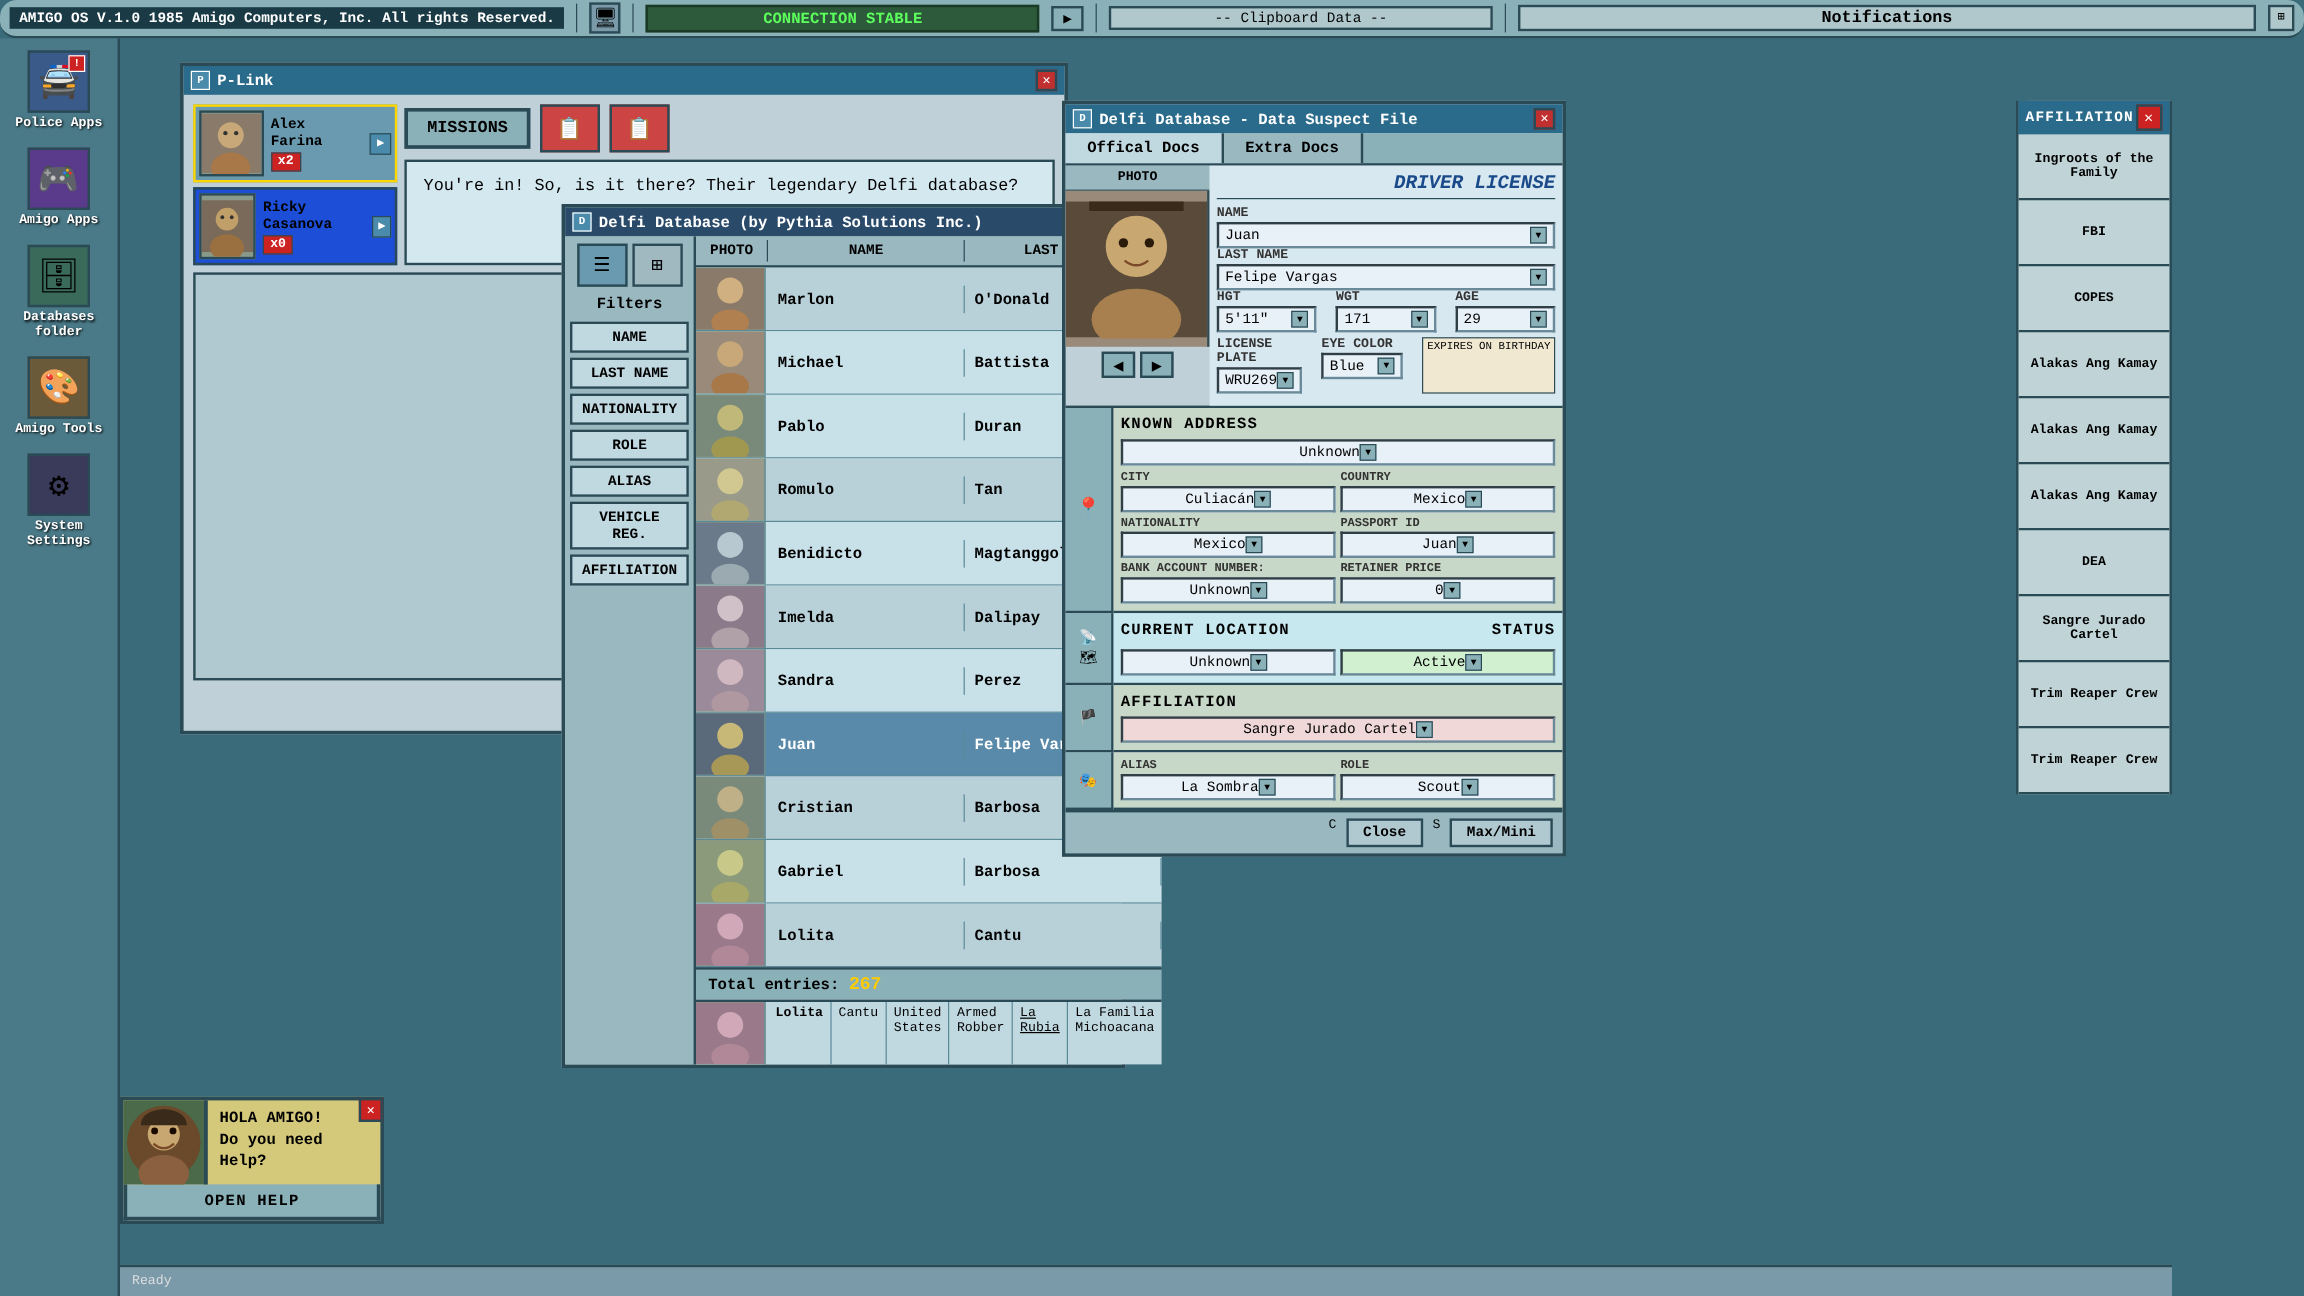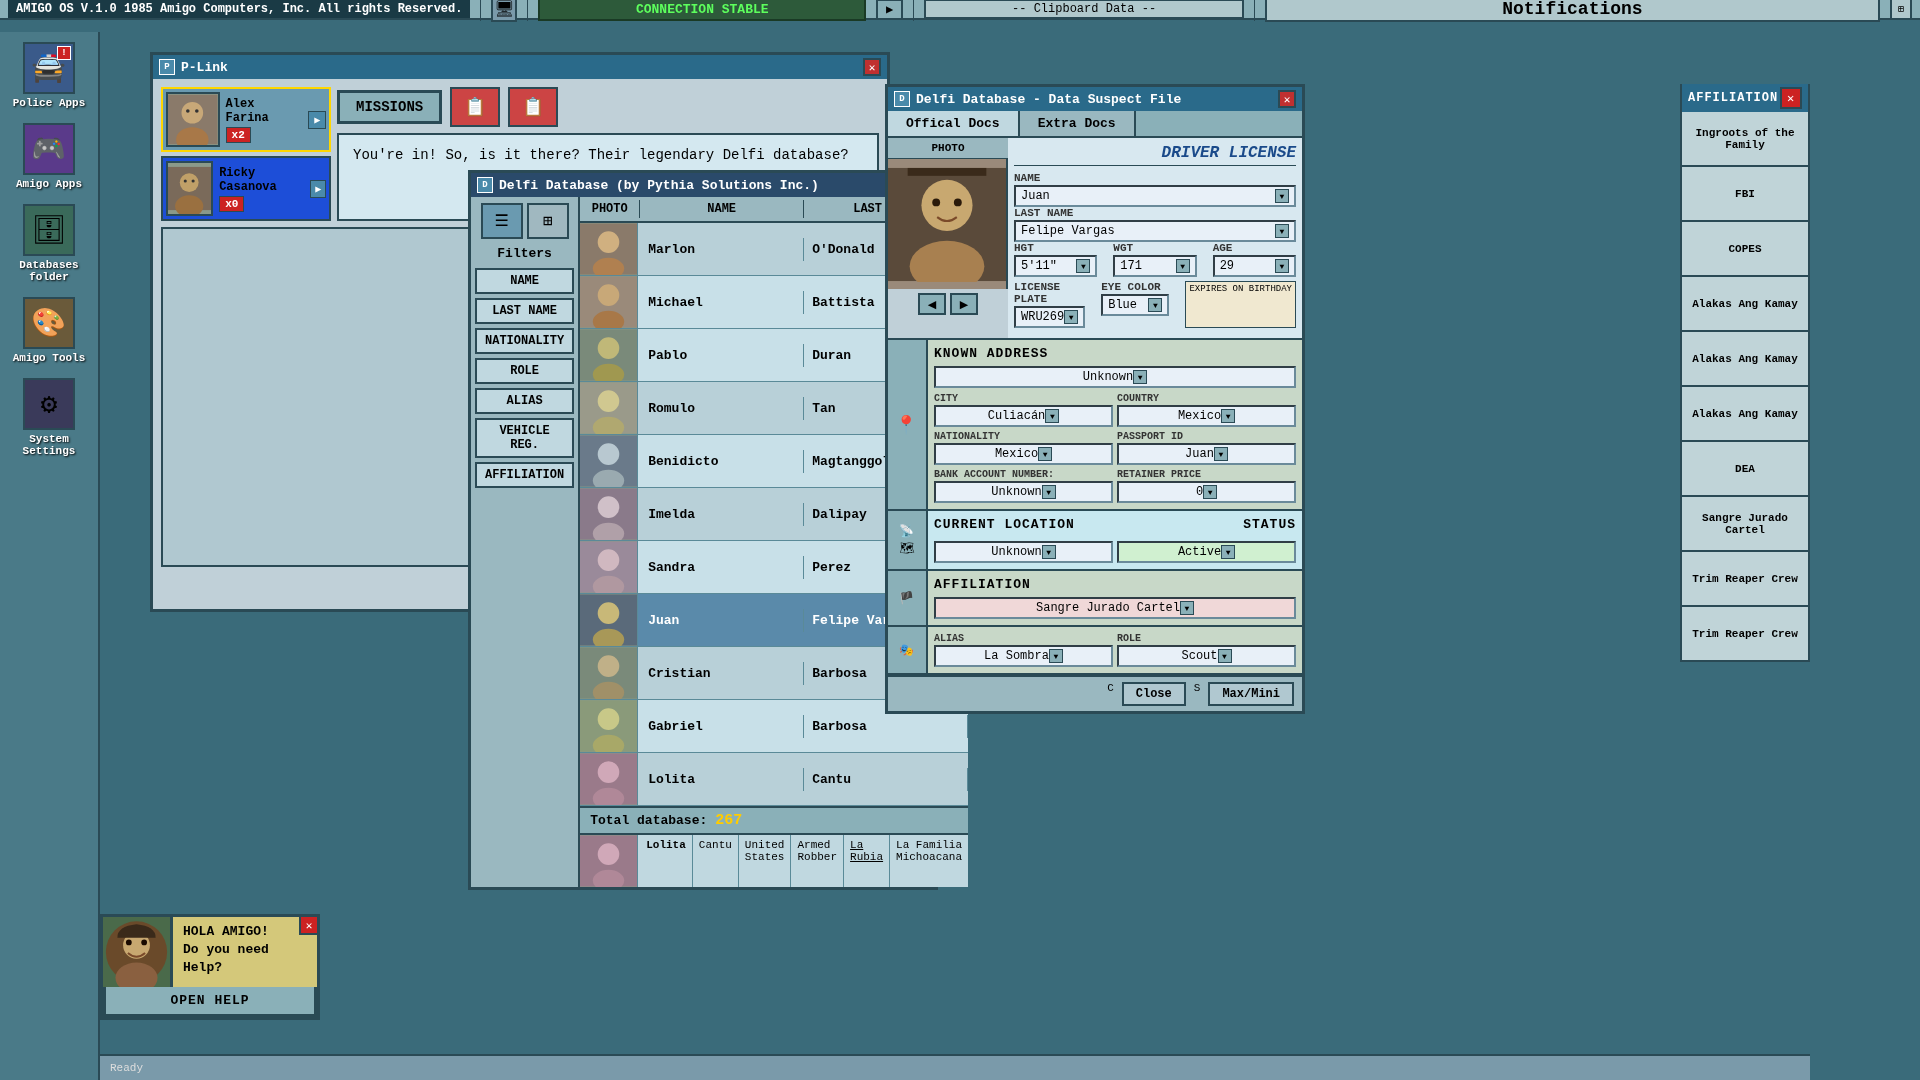--- a/index.html
+++ b/index.html
@@ -11,28 +11,29 @@
       font-family: 'Courier New', monospace;
       font-size: 13px;
       color: #000;
       position: relative;
     }
 
     
     .taskbar {
       position: absolute;
       top: 0; left: 0; right: 0;
-      height: 20px;
+      height: 32px;
       background: #8ab0b8;
       border-bottom: 2px solid #2a4a55;
       display: flex;
       align-items: center;
       padding: 0 8px;
       gap: 10px;
       z-index: 100;
+      border-radius: 14px;
     }
     .taskbar-logo {
       background: #1a3a45;
       color: #fff;
       padding: 2px 8px;
       font-size: 12px;
       font-weight: bold;
       white-space: nowrap;
     }
     .taskbar-sep { width: 1px; height: 24px; background: #2a4a55; }
@@ -59,21 +60,21 @@
       border: 2px solid #2a4a55;
       padding: 1px 14px;
       font-size: 12px;
       flex: 1;
       text-align: center;
     }
     .taskbar-notifications {
       background: #b0c8cc;
       border: 2px solid #2a4a55;
       padding: 1px 18px;
-      font-size: 18px;
+      font-size: 14px;
       font-weight: bold;
       flex: 2;
       text-align: center;
     }
     .taskbar-square {
       width: 22px; height: 22px;
       background: #b0c8cc;
       border: 2px solid #2a4a55;
       display: flex; align-items: center; justify-content: center;
       font-size: 10px;
@@ -979,21 +980,21 @@
                 <rect width="58" height="52" fill="#9a7a8a"></rect>
                 <circle cx="29" cy="19" r="11" fill="#d0a8b8"></circle>
                 <ellipse cx="29" cy="46" rx="16" ry="11" fill="#b08898"></ellipse>
               </svg>
             </div>
           <div class="db-name">Lolita</div>
           <div class="db-lastname">Cantu</div>
         </div>
 
         <div class="total-bar">
-          <span>Total database:</span>
+          <span>Total entries:</span>
           <span class="total-count">267</span>
         </div>
 
         <div style="display:grid;grid-template-columns:60px 1fr 1fr 1fr 1fr 1fr 1fr;border-top:2px solid #2a4a55;background:#c0d8e0;font-size:11px;">
           <div class="db-photo">
               <svg width="58" height="52" viewBox="0 0 58 52">
                 <rect width="58" height="52" fill="#9a7a8a"></rect>
                 <circle cx="29" cy="19" r="11" fill="#d0a8b8"></circle>
                 <ellipse cx="29" cy="46" rx="16" ry="11" fill="#b08898"></ellipse>
               </svg>

